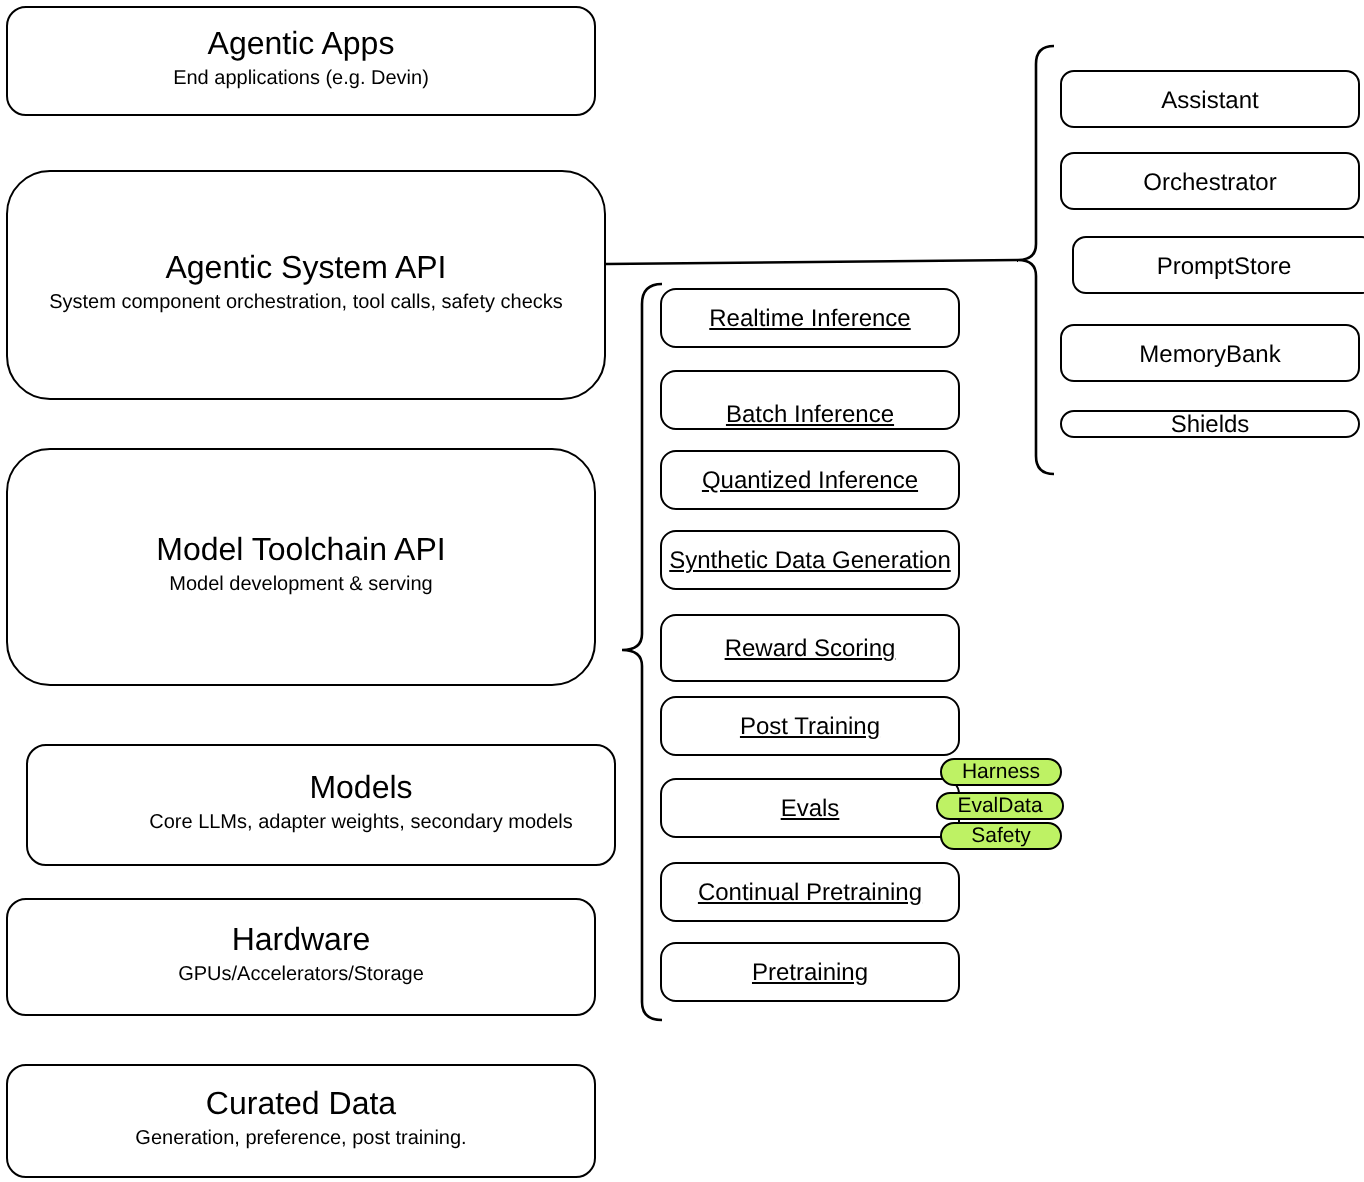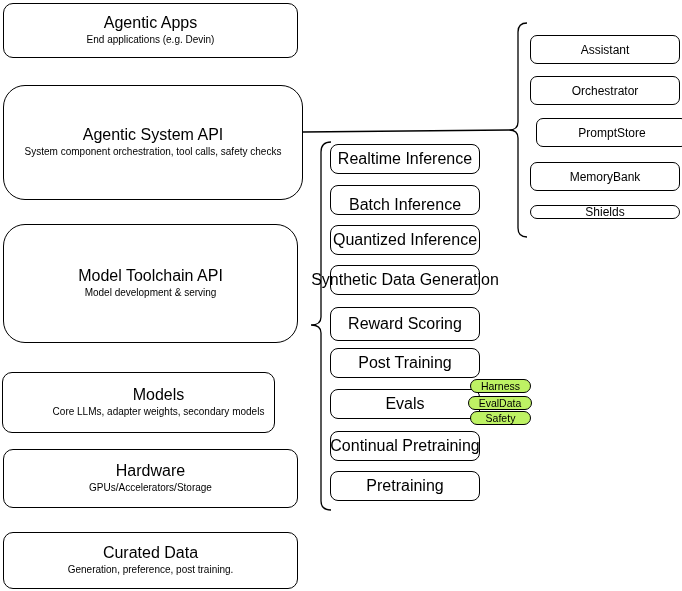--- a/index.html
+++ b/index.html
@@ -19,21 +19,21 @@
     background: #ffffff;
     display: flex;
     flex-direction: column;
     align-items: center;
     justify-content: center;
     text-align: center;
     white-space: nowrap;
   }
   .stack-box .title { font-size: 16px; line-height: 16px; }
   .stack-box .subtitle { font-size: 10px; line-height: 13px; margin-top: 2px; }
-  .small-box { font-size: 16px; border-radius: 8px; }
+  .small-box { font-size: 12px; border-radius: 8px; text-decoration: underline; }
   .right-box { font-size: 12px; border-radius: 7px; }
   .pill {
     position: absolute;
     box-sizing: border-box;
     border: 1.3px solid #000000;
     background: #bef264;
     border-radius: 999px;
     display: flex;
     align-items: center;
     justify-content: center;
@@ -63,21 +63,21 @@
   <div class="node stack-box" style="left:3px; top:85px; width:300px; height:115px; border-radius:22px;text-align:right;">
     <div class="title">Agentic System API</div>
     <div class="subtitle">System component orchestration, tool calls, safety checks</div>
   </div>
 
   <div class="node stack-box" style="left:3px; top:224px; width:295px; height:119px; border-radius:22px;">
     <div class="title">Model Toolchain API</div>
     <div class="subtitle">Model development &amp; serving</div>
   </div>
 
-  <div class="node stack-box" style="left:2px; top:372px; width:273px; height:61px; border-radius:10px;padding-left:40px;">
+  <div class="node stack-box" style="left:13px; top:372px; width:295px; height:61px; border-radius:10px;padding-left:40px;">
     <div class="title">Models</div>
     <div class="subtitle">Core LLMs, adapter weights, secondary models</div>
   </div>
 
   <div class="node stack-box" style="left:3px; top:449px; width:295px; height:59px; border-radius:10px;">
     <div class="title">Hardware</div>
     <div class="subtitle">GPUs/Accelerators/Storage</div>
   </div>
 
   <div class="node stack-box" style="left:3px; top:532px; width:295px; height:57px; border-radius:10px;">

